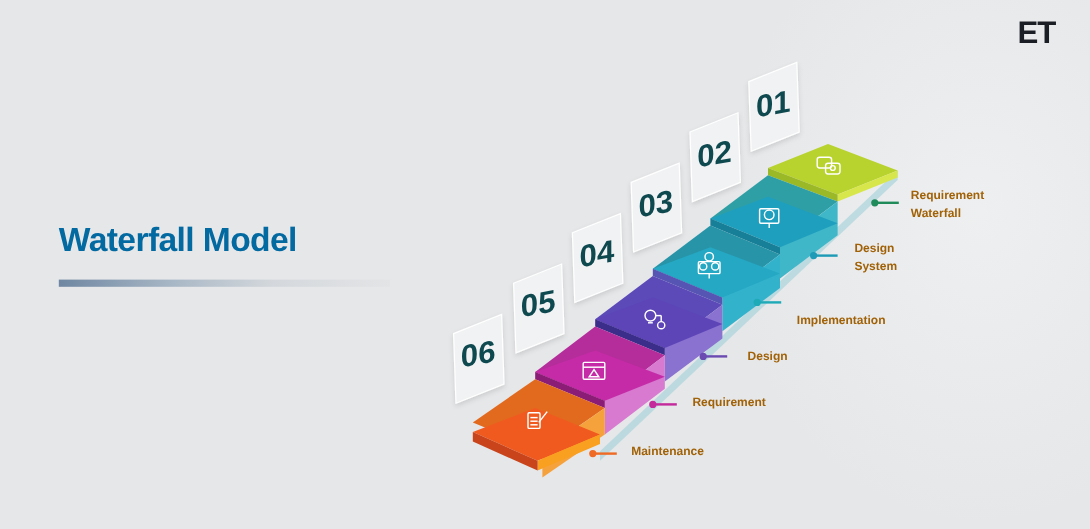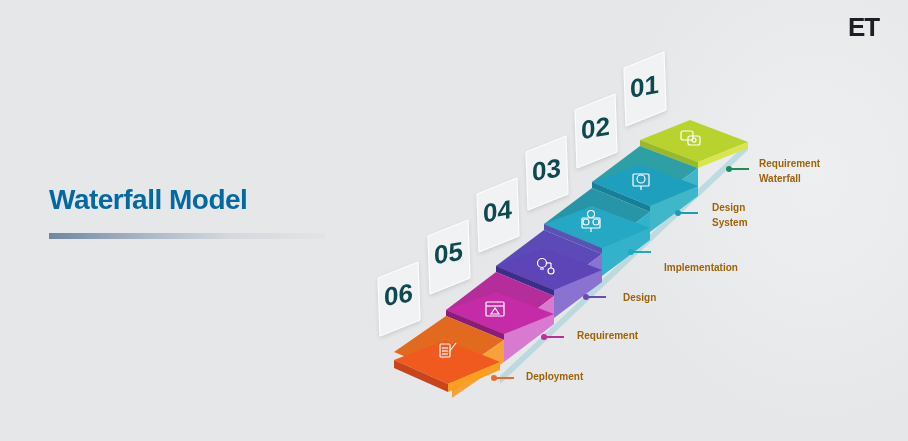--- a/index.html
+++ b/index.html
@@ -172,14 +172,14 @@
 
 <div>
   <div class="dot" style="left:541px;top:334px;background:#c42a9c"></div>
   <div class="dline" style="left:546px;top:336px;background:#c42a9c"></div>
   <div class="label" style="left:577px;top:328px">Requirement</div>
 </div>
 
 <div>
   <div class="dot" style="left:491px;top:375px;background:#ef6a24"></div>
   <div class="dline" style="left:496px;top:377px;background:#ef6a24"></div>
-  <div class="label" style="left:526px;top:369px">Deployment</div>
+  <div class="label" style="left:526px;top:369px">Maintenance</div>
 </div>
 
 </body></html>

